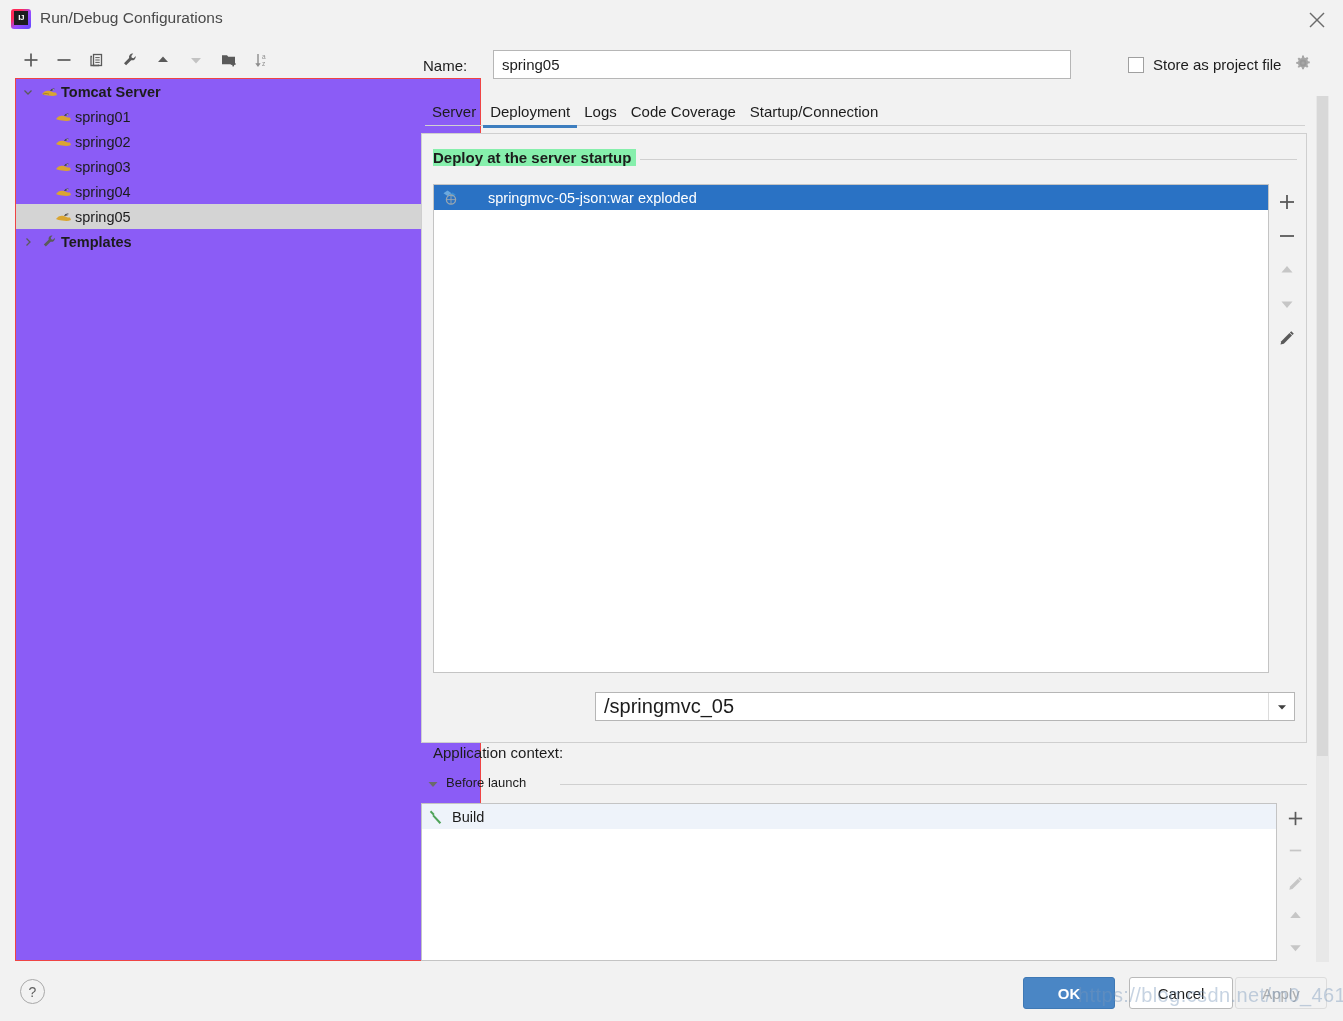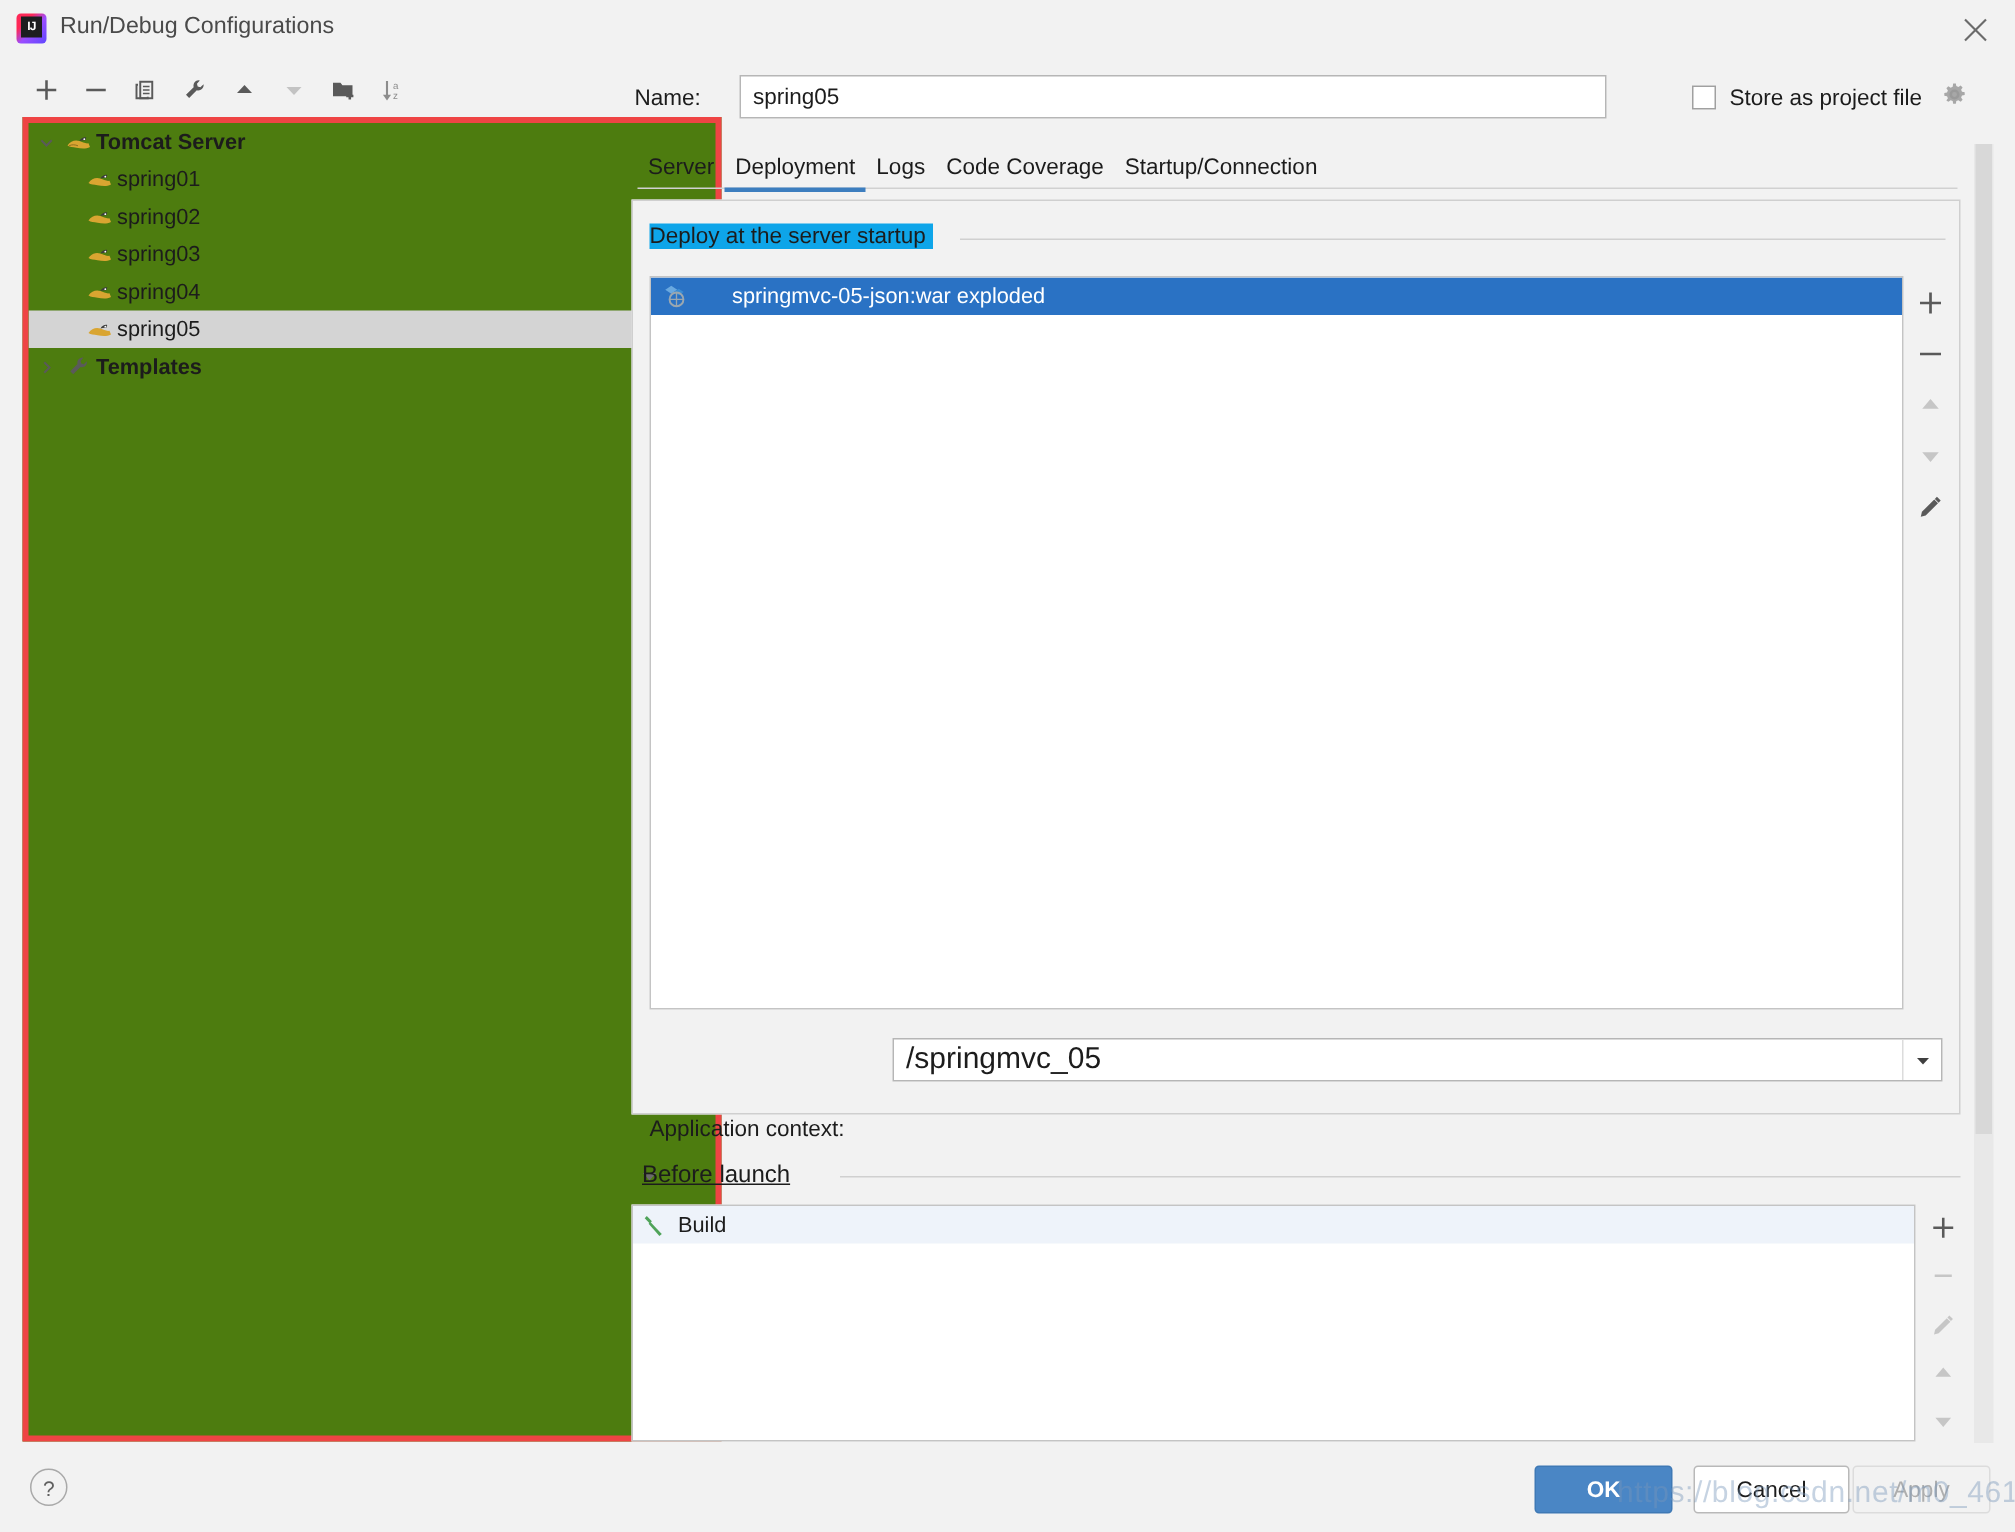--- a/index.html
+++ b/index.html
@@ -70,22 +70,22 @@
     width: 33px; height: 30px;
     display: flex; align-items: center; justify-content: center;
     cursor: pointer;
   }
   .tb-btn.disabled { cursor: default; }
 
   
   #tree-panel {
     position: absolute; left: 15px; top: 78px;
     width: 466px; height: 883px;
-    background: #4d7c0f;
-    border: 4px solid #ef4444;
+    background: #8b5cf6;
+    border: 1px solid #ef4444;
     overflow: hidden;
   }
   .tree-row {
     position: relative;
     height: 25px;
     display: flex; align-items: center;
     padding-left: 0px;
     cursor: pointer;
     white-space: nowrap;
   }
@@ -164,23 +164,24 @@
 
   
   #deploy-panel {
     position: absolute; left: 421px; top: 133px;
     width: 886px; height: 610px;
     border: 1px solid #cfcfcf;
     background: #f2f2f2;
   }
   #deploy-legend {
     position: absolute; left: 433px; top: 149px;
-    background: #0ea5e9;
+    background: #86efac;
     padding: 0 5px 0 0;
     font-size: 15px;
+    font-weight: bold;
   }
   #deploy-legend-line {
     position: absolute; left: 640px; top: 159px;
     width: 657px; height: 1px;
     background: #d0d0d0;
   }
 
   #deploy-list {
     position: absolute; left: 433px; top: 184px;
     width: 836px; height: 489px;
@@ -248,23 +249,22 @@
     cursor: pointer;
   }
 
   
   #bl-toggle {
     position: absolute; left: 426px; top: 777px;
     width: 14px; height: 14px;
     cursor: pointer;
   }
   #bl-title {
-    position: absolute; left: 428px; top: 775px;
-    font-size: 16px;
-    text-decoration: underline;
+    position: absolute; left: 446px; top: 775px;
+    font-size: 13px;
   }
   #bl-line {
     position: absolute; left: 560px; top: 784px;
     width: 747px; height: 1px;
     background: #d0d0d0;
   }
   #bl-list {
     position: absolute; left: 421px; top: 803px;
     width: 856px; height: 158px;
     background: #ffffff;

